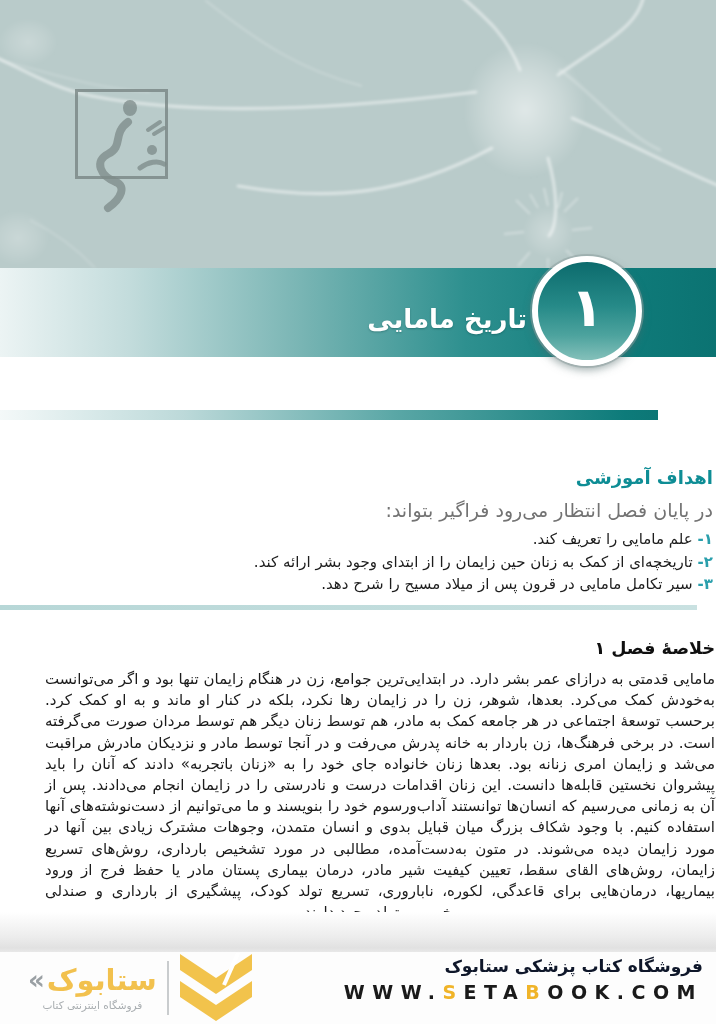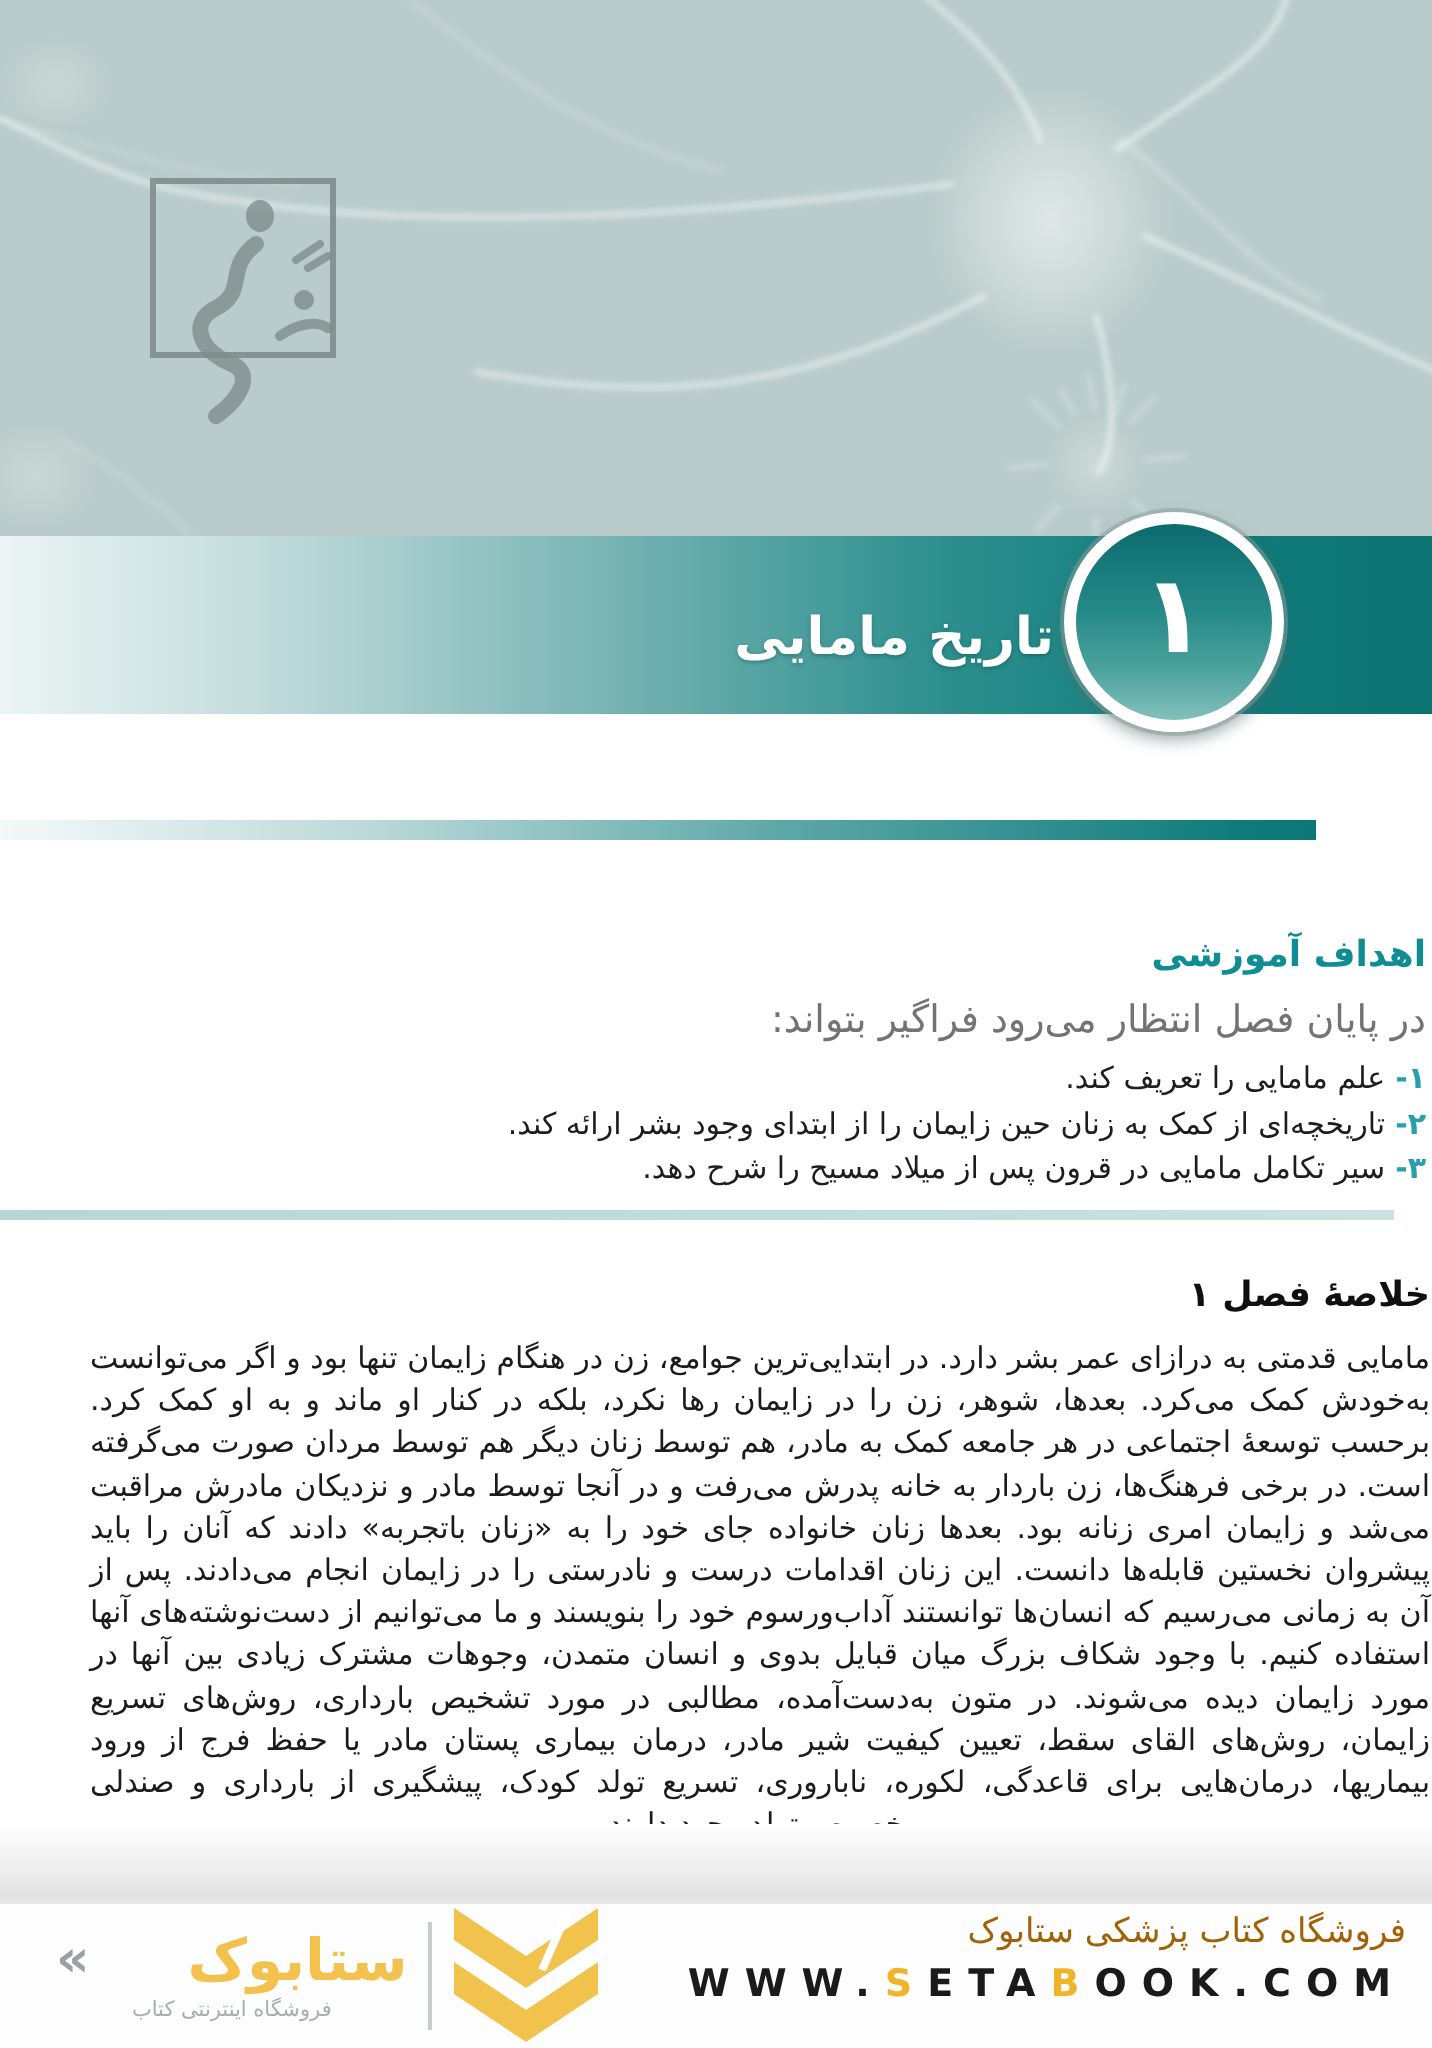--- a/index.html
+++ b/index.html
@@ -54,28 +54,28 @@
     margin:0;font-size:15px;line-height:21.2px;color:#1b1b1b;
     text-align:justify;text-align-last:center;
   }
   
   .footer-shade{
     position:absolute;left:0;top:912px;width:716px;height:46px;
     background:linear-gradient(180deg,#ffffff 0%,#ececec 55%,#e1e1e1 78%,#f3f3f3 100%);
   }
   .footer{position:absolute;left:0;top:952px;width:716px;height:72px;background:#fdfdfd;}
   .store-info{position:absolute;right:13px;top:4px;text-align:right;direction:rtl;}
-  .store-name{font-size:17px;font-weight:normal;color:#a16207;margin-bottom:5px;}
+  .store-name{font-size:17px;font-weight:bold;color:#0f172a;margin-bottom:5px;}
   .store-url{direction:ltr;font-size:19px;font-weight:bold;color:#1a1a1a;letter-spacing:7.5px;white-space:nowrap;}
   .store-url .acc{color:#f0b429;}
   .logo-block{position:absolute;left:28px;top:1px;height:70px;display:flex;direction:ltr;align-items:center;}
   .wordmark-wrap{text-align:center;margin-right:10px;}
   .wordmark{display:flex;direction:ltr;align-items:center;justify-content:center;line-height:1;}
   .guillemet{color:#9aa0a4;font-size:26px;font-weight:bold;margin-right:2px;}
-  .wm-text{color:#f2c14e;font-size:29px;font-weight:bold;margin-left:47px;}
+  .wm-text{color:#f2c14e;font-size:29px;font-weight:bold;}
   .tagline{margin-top:4px;font-size:10.5px;color:#a8adb0;direction:rtl;}
   .logo-divider{width:2px;height:54px;background:#c9ccce;margin-right:10px;}
 </style>
 </head>
 <body>
 
 <div class="page">
 
   <div class="hero">
     <svg width="716" height="268" viewBox="0 0 716 268">

